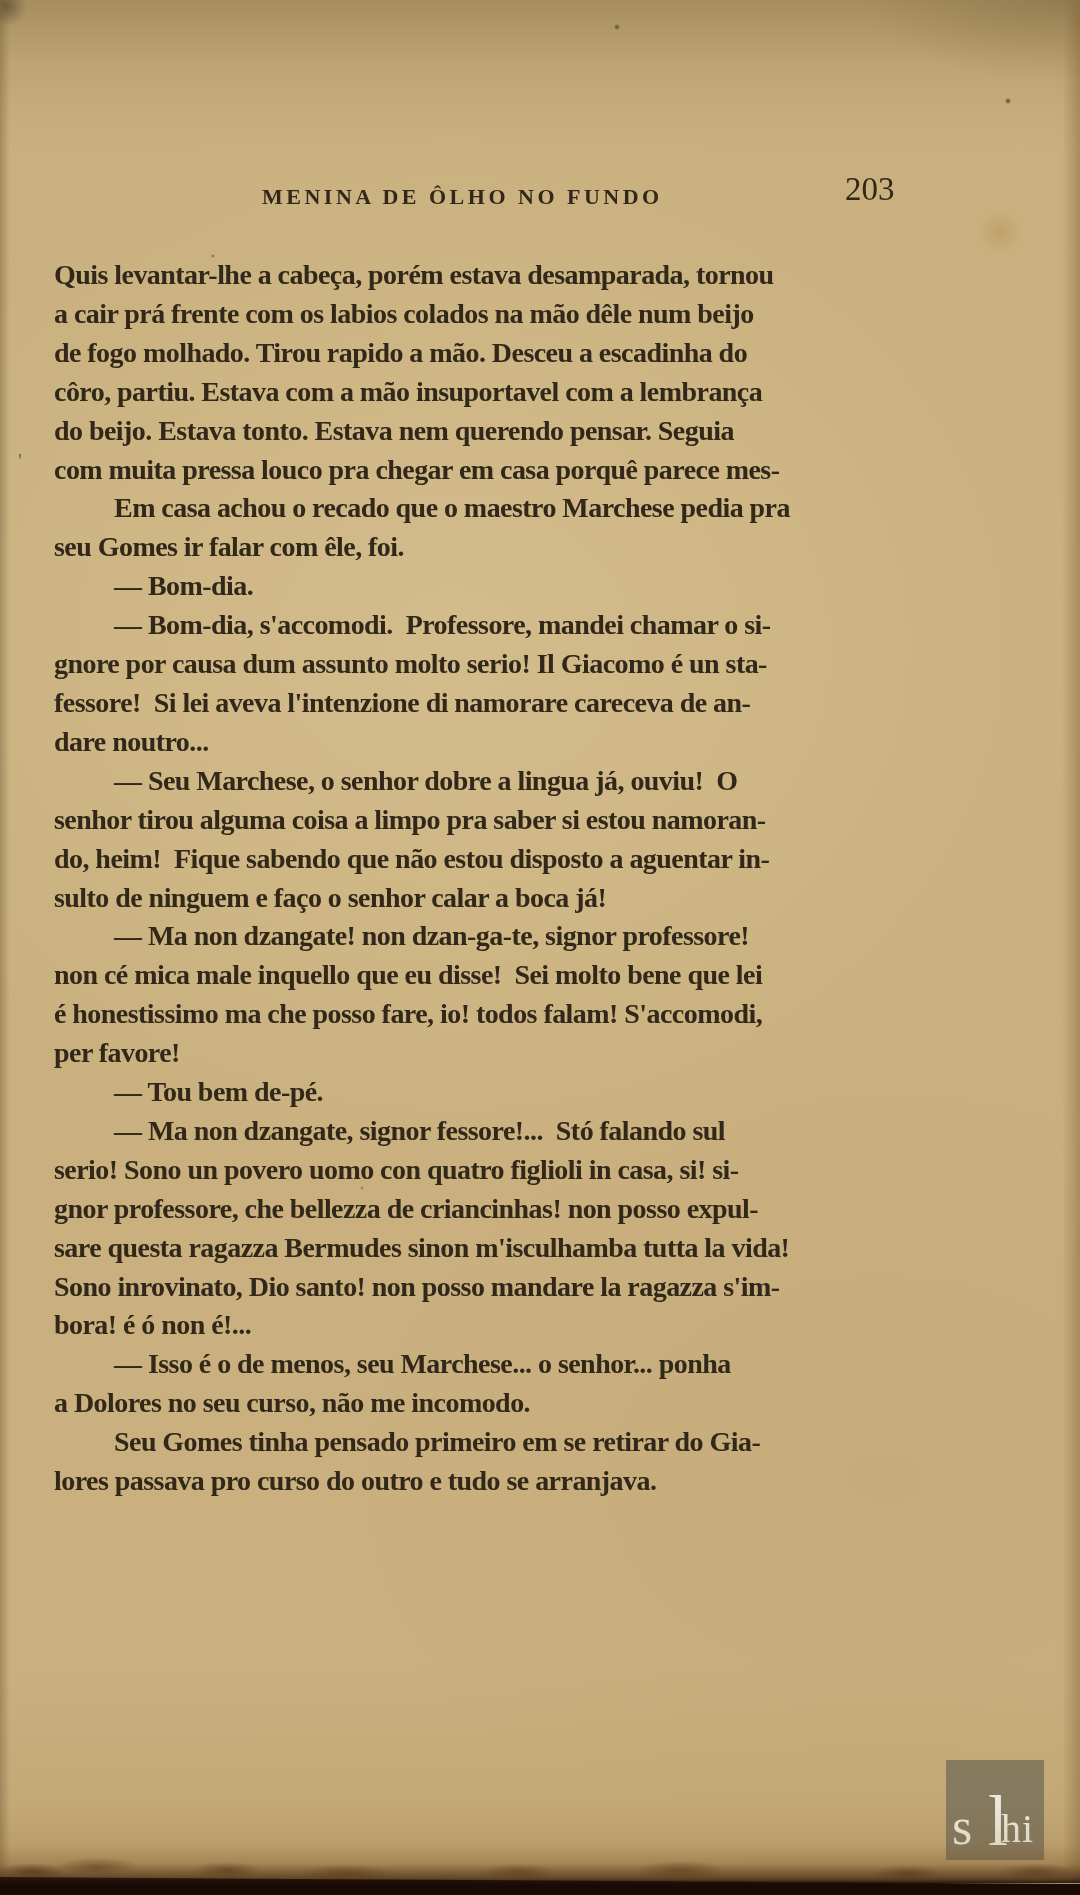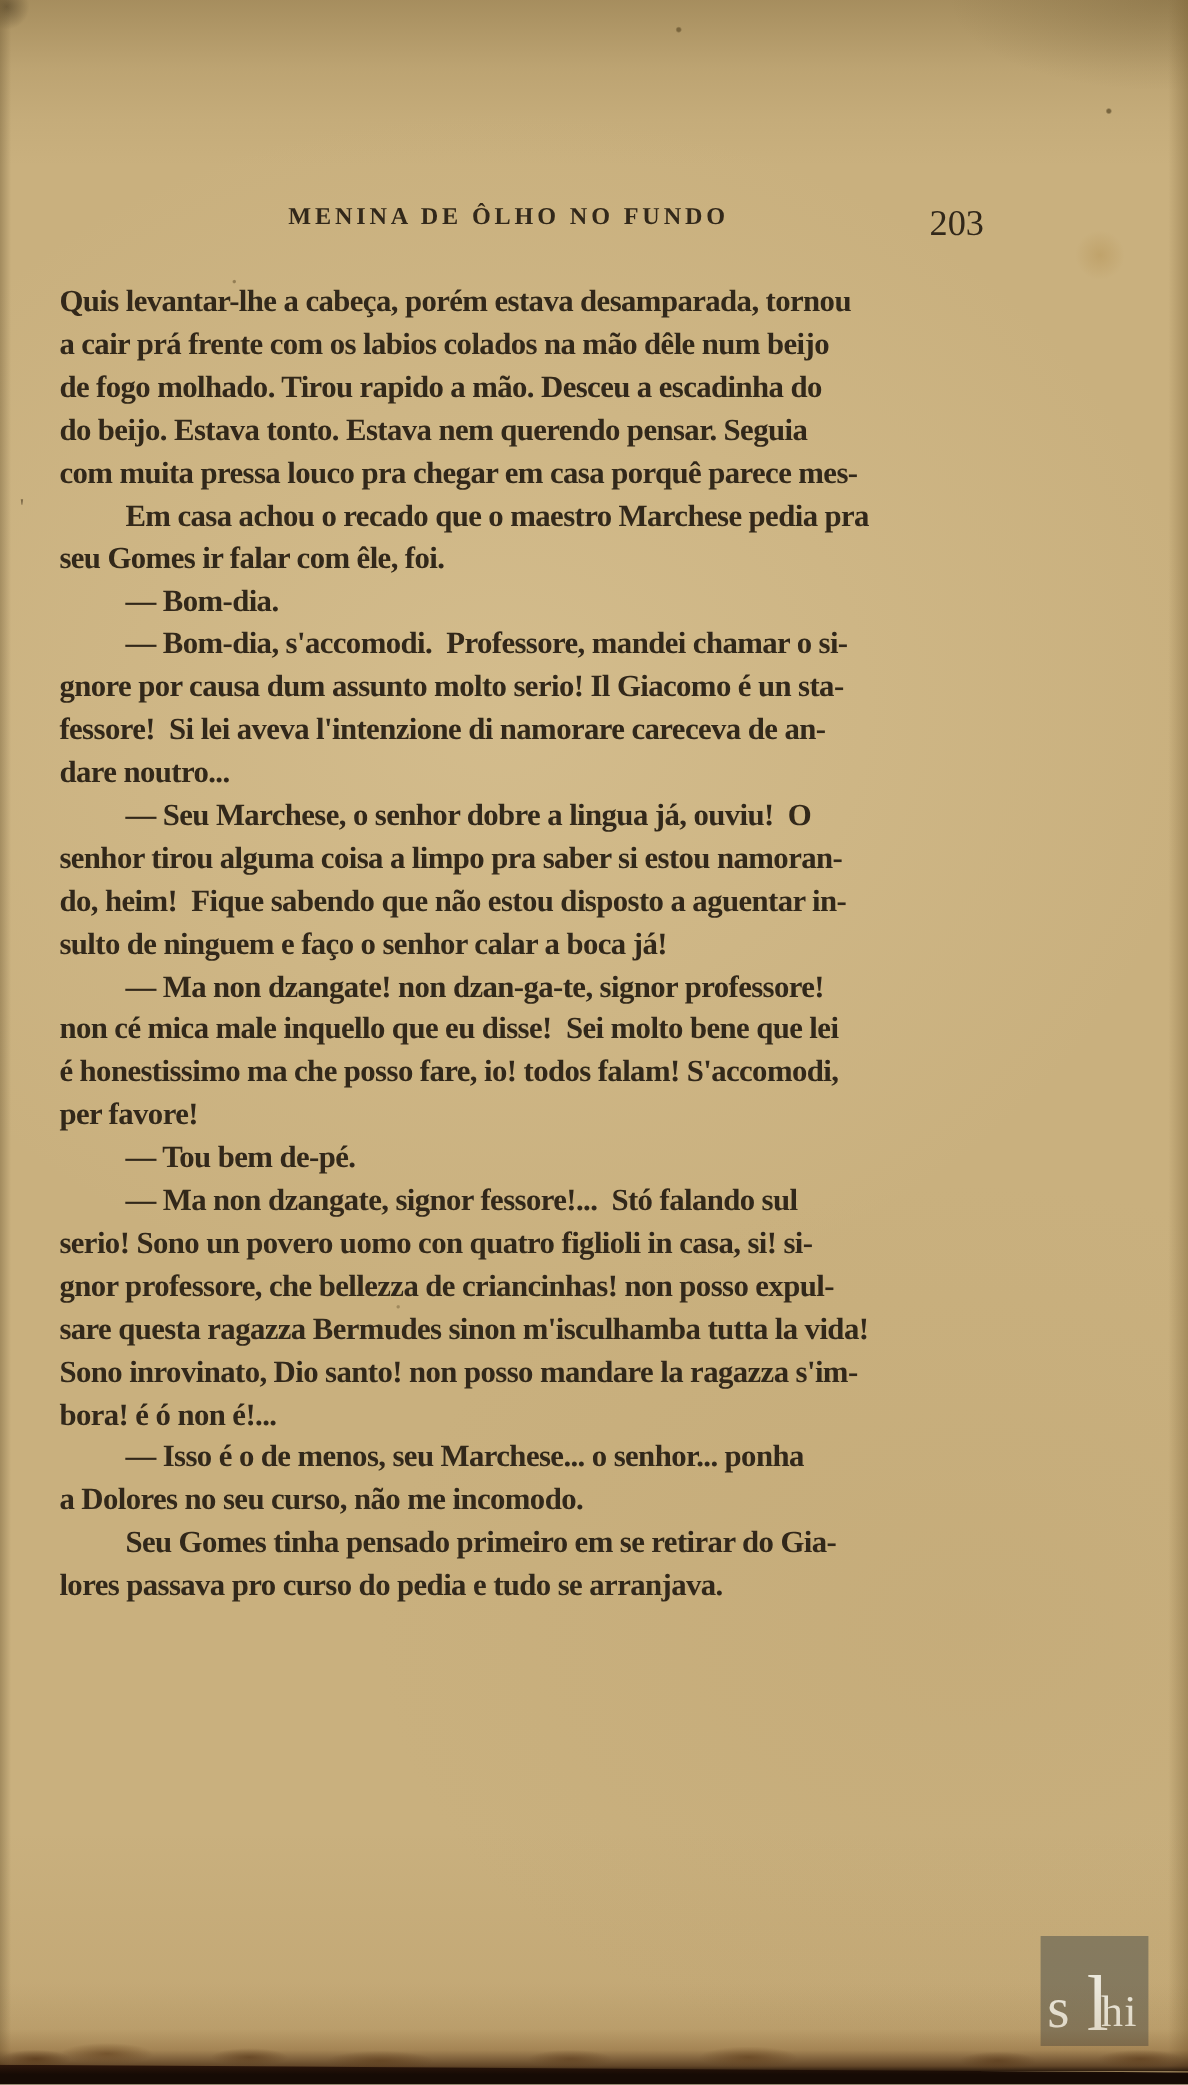--- a/index.html
+++ b/index.html
@@ -26,21 +26,21 @@
   .right-shade{position:absolute;top:0;right:0;width:18px;height:100%;
     background:linear-gradient(to right, transparent, rgba(122,98,54,.45));}
   .left-shade{position:absolute;top:0;left:0;width:10px;height:100%;
     background:linear-gradient(to left, transparent, rgba(105,85,48,.40));}
   .title{
     position:absolute;left:262px;top:186px;line-height:1;
     font-size:22px;font-weight:700;letter-spacing:3.5px;
     color:var(--ink,#32281a);white-space:pre;
   }
   .pagenum{
-    position:absolute;left:845px;top:188px;line-height:1;
+    position:absolute;left:845px;top:173px;line-height:1;
     font-size:33px;font-weight:400;color:var(--ink,#32281a);
   }
   .body{position:absolute;left:54px;top:256px;width:714px;}
   .line{
     font-size:28px;line-height:38.9px;letter-spacing:-0.55px;
     color:var(--ink,#32281a);white-space:pre;font-weight:bold;
   }
   .line.indent{padding-left:60px;}
   .stray{
     position:absolute;left:18px;top:450px;font-size:22px;line-height:1;
@@ -83,20 +83,21 @@
 
   <header>
     <span class="title">MENINA DE ÔLHO NO FUNDO</span>
     <span class="pagenum">203</span>
   </header>
 
   <main class="body" id="body-lines">
       <div class="line">Quis levantar-lhe a cabeça, porém estava desamparada, tornou</div>
       <div class="line">a cair prá frente com os labios colados na mão dêle num beijo</div>
       <div class="line">de fogo molhado. Tirou rapido a mão. Desceu a escadinha do</div>
+      <div class="line">côro, partiu. Estava com a mão insuportavel com a lembrança</div>
       <div class="line">do beijo. Estava tonto. Estava nem querendo pensar. Seguia</div>
       <div class="line">com muita pressa louco pra chegar em casa porquê parece mes-</div>
       <div class="line indent">Em casa achou o recado que o maestro Marchese pedia pra</div>
       <div class="line">seu Gomes ir falar com êle, foi.</div>
       <div class="line indent">— Bom-dia.</div>
       <div class="line indent">— Bom-dia, s'accomodi.  Professore, mandei chamar o si-</div>
       <div class="line">gnore por causa dum assunto molto serio! Il Giacomo é un sta-</div>
       <div class="line">fessore!  Si lei aveva l'intenzione di namorare careceva de an-</div>
       <div class="line">dare noutro...</div>
       <div class="line indent">— Seu Marchese, o senhor dobre a lingua já, ouviu!  O</div>
@@ -110,21 +111,21 @@
       <div class="line indent">— Tou bem de-pé.</div>
       <div class="line indent">— Ma non dzangate, signor fessore!...  Stó falando sul</div>
       <div class="line">serio! Sono un povero uomo con quatro figlioli in casa, si! si-</div>
       <div class="line">gnor professore, che bellezza de criancinhas! non posso expul-</div>
       <div class="line">sare questa ragazza Bermudes sinon m'isculhamba tutta la vida!</div>
       <div class="line">Sono inrovinato, Dio santo! non posso mandare la ragazza s'im-</div>
       <div class="line">bora! é ó non é!...</div>
       <div class="line indent">— Isso é o de menos, seu Marchese... o senhor... ponha</div>
       <div class="line">a Dolores no seu curso, não me incomodo.</div>
       <div class="line indent">Seu Gomes tinha pensado primeiro em se retirar do Gia-</div>
-      <div class="line">lores passava pro curso do pedia e tudo se arranjava.</div>
+      <div class="line">lores passava pro curso do outro e tudo se arranjava.</div>
     </main>
 
   <span class="stray">'</span>
 
   <div class="watermark">
     <span class="wm-s">s</span>
     <span class="wm-l">l</span>
     <span class="wm-hi">hi</span>
   </div>
 

